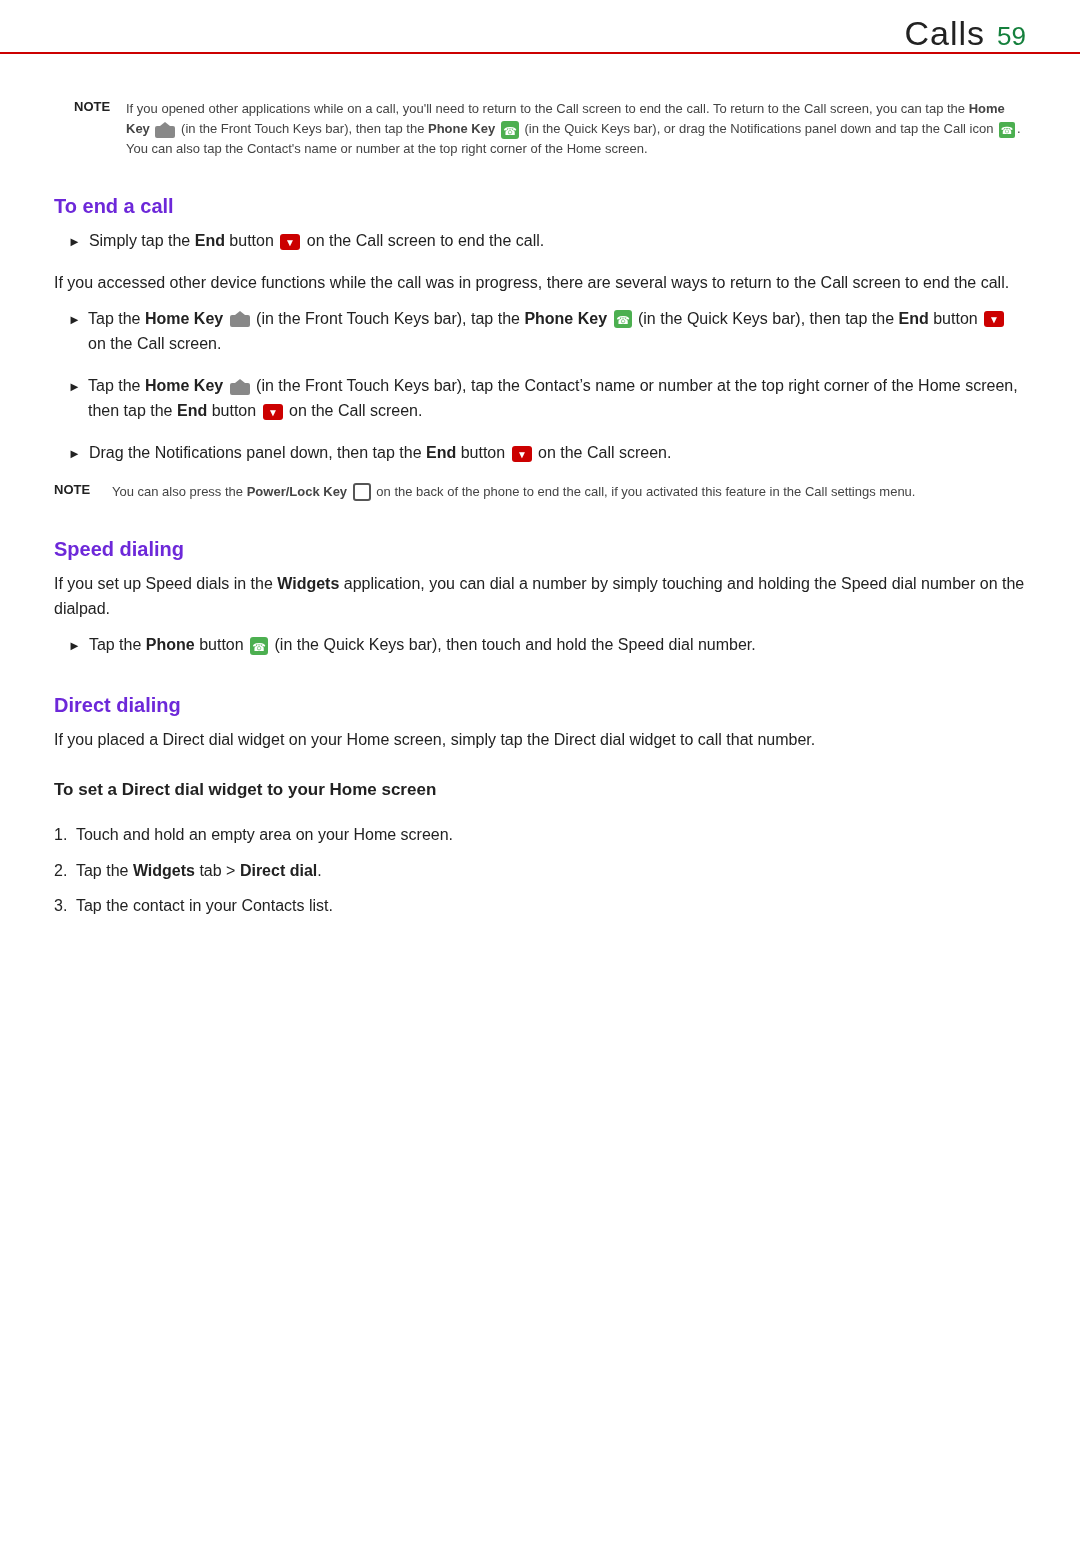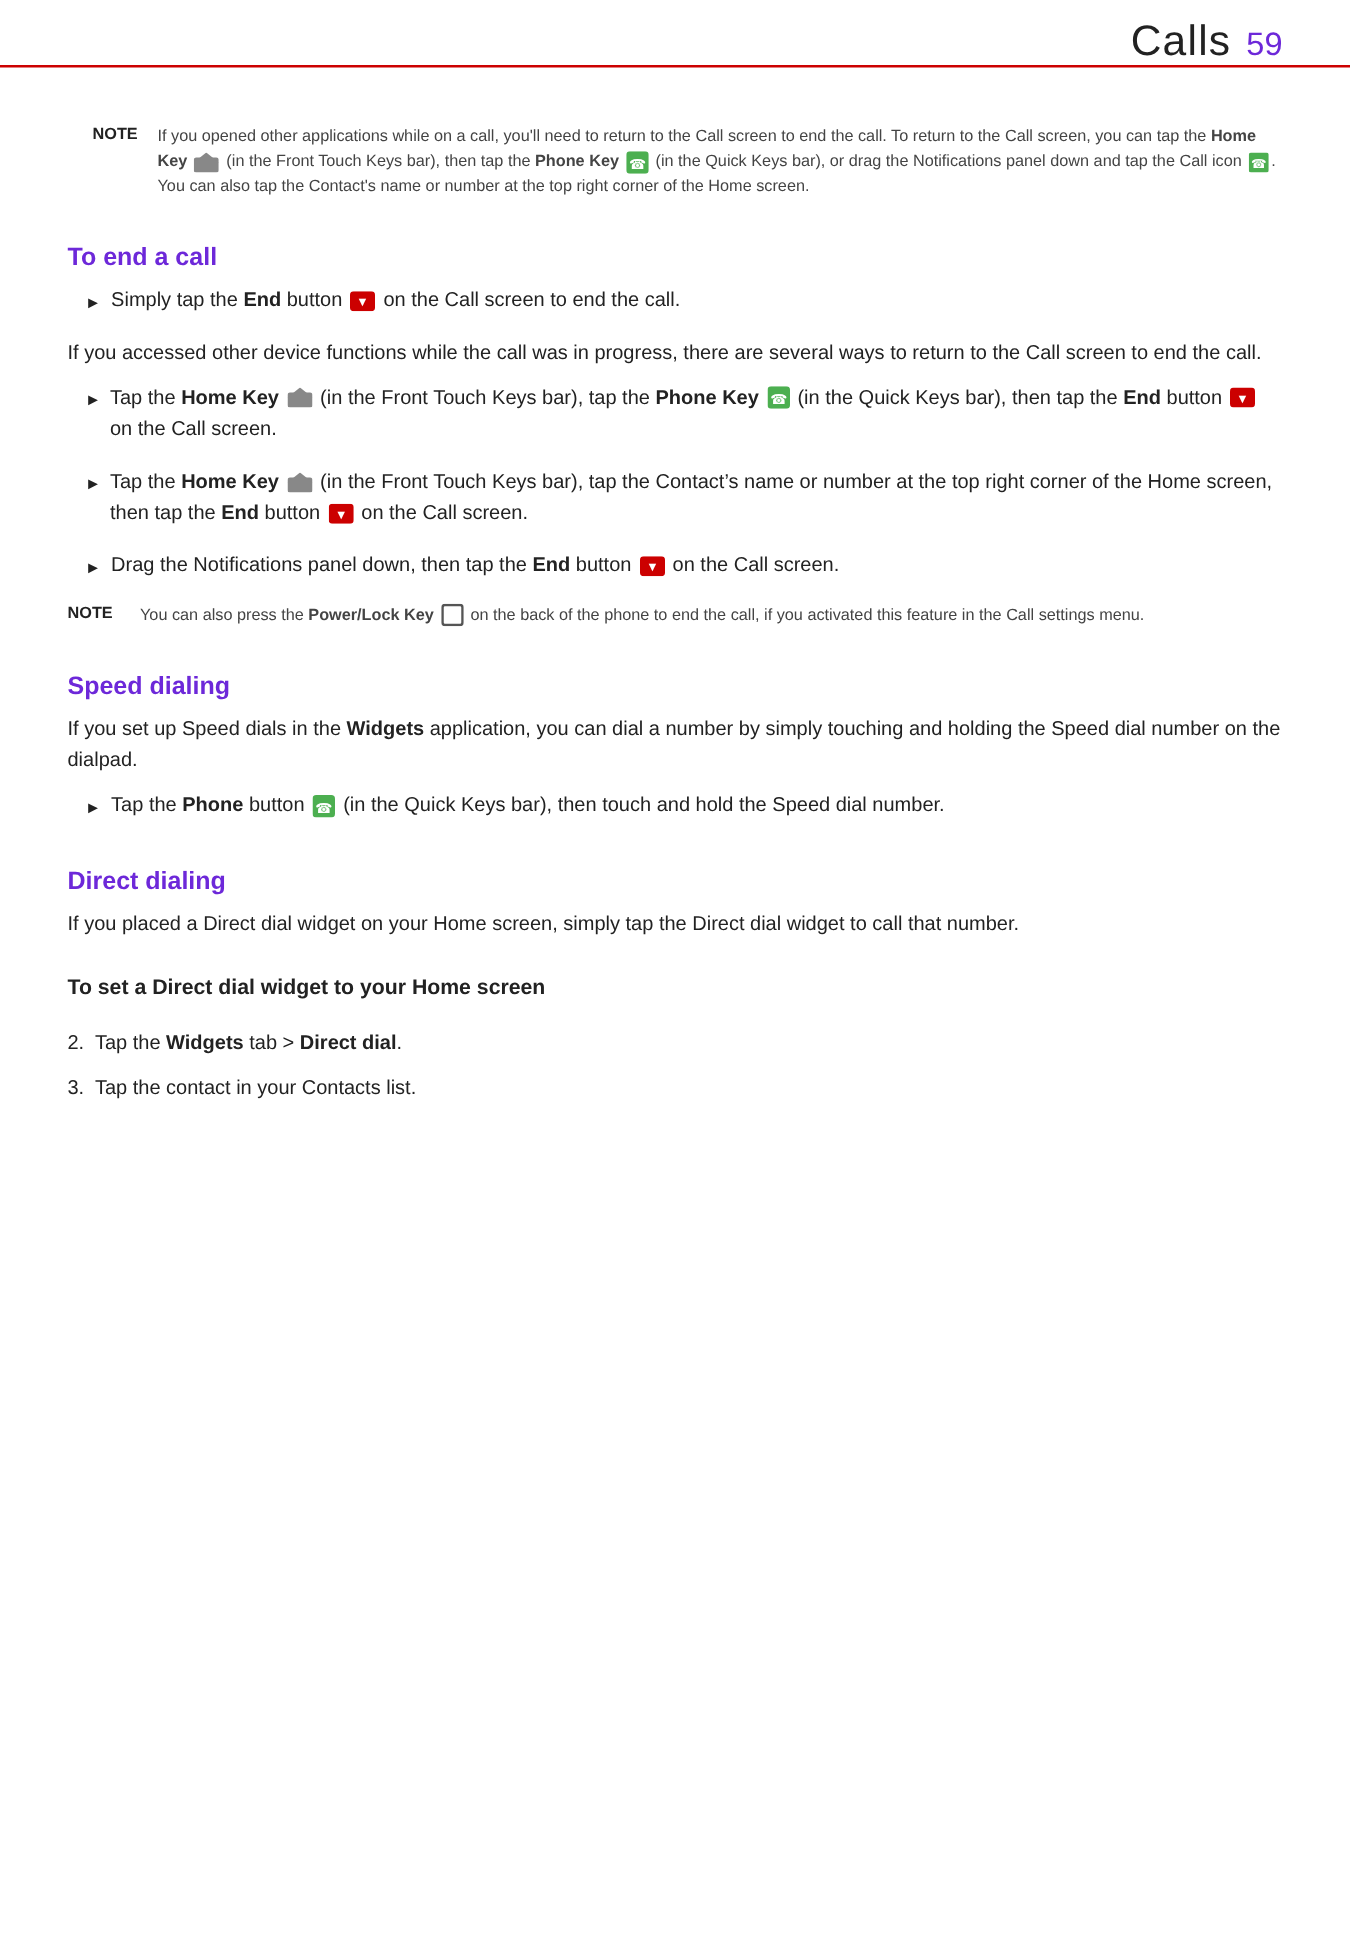--- a/index.html
+++ b/index.html
@@ -48,21 +48,21 @@
 
     .header-title {
       font-size: 34px;
       font-weight: normal;
       color: #222222;
       letter-spacing: 1px;
     }
 
     .header-page {
       font-size: 26px;
-      color: #6d28d9;
+      color: #15803d;
     }
 
     
     .content {
       position: absolute;
       top: 75px;
       left: 54px;
       right: 54px;
     }
 
@@ -339,20 +339,23 @@
     </div>
 
     <div class="section-heading">Direct dialing</div>
 
     <p class="body-para">If you placed a Direct dial widget on your Home screen, simply tap the Direct dial widget to call that number.</p>
 
     <div class="sub-heading">To set a Direct dial widget to your Home screen</div>
 
     <div class="numbered-list">
       <div class="numbered-item">
+        1.&nbsp; <span>Touch and hold an empty area on your Home screen.</span>
+      </div>
+      <div class="numbered-item">
         2.&nbsp; Tap the <span class="bold">Widgets</span> tab &gt; <span class="bold">Direct dial</span>.
       </div>
       <div class="numbered-item">
         3.&nbsp; <span>Tap the contact in your Contacts list.</span>
       </div>
     </div>
 
   </div>
 
 </div>

